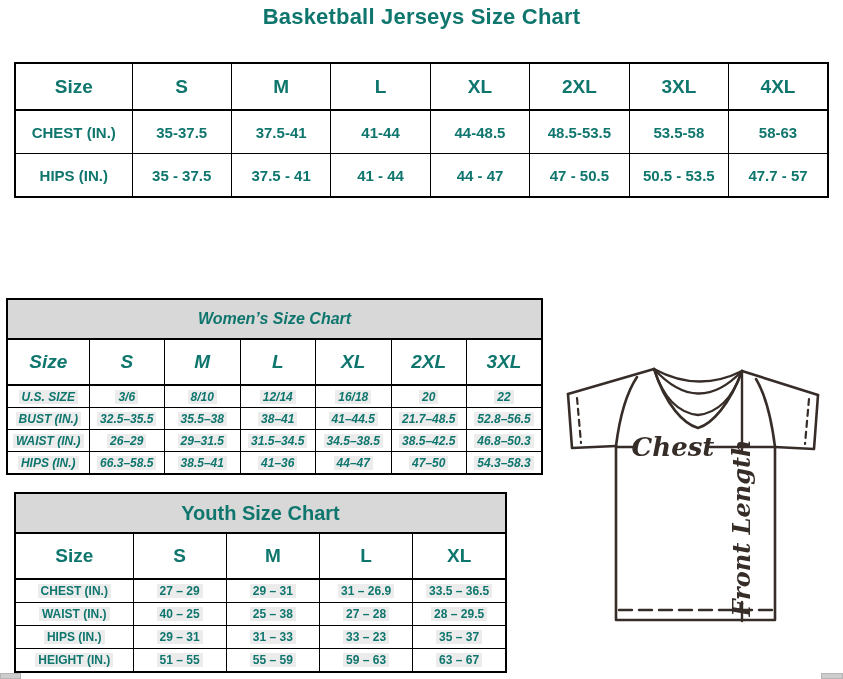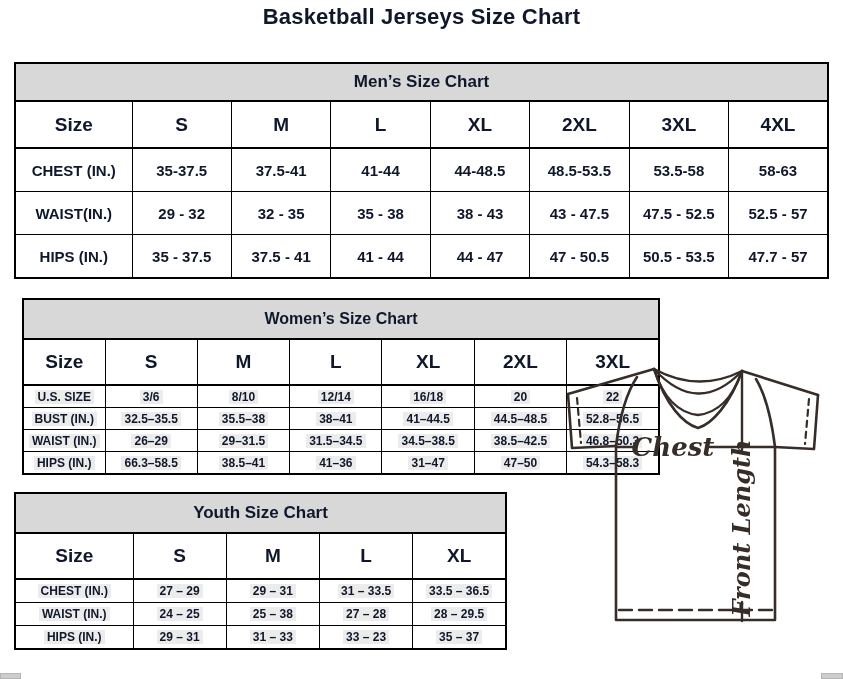--- a/index.html
+++ b/index.html
@@ -1,18 +1,18 @@
 <!DOCTYPE html>
 <html><head>
 <meta charset="utf-8">
 <style>
   html,body{margin:0;padding:0;background:#fff;}
   .canvas{
     position:relative;width:843px;height:679px;background:#ffffff;
-    font-family:"Liberation Sans",sans-serif;color:#0f172a;overflow:hidden;
+    font-family:"Liberation Sans",sans-serif;color:#0f766e;overflow:hidden;
   }
   .page-title{
     position:absolute;top:4px;left:0;width:100%;text-align:center;
     font-size:22px;font-weight:bold;margin:0;letter-spacing:.2px;
   }
   table.tbl{
     position:absolute;border-collapse:collapse;table-layout:fixed;
     border:2px solid #000;
   }
   table.tbl td{
@@ -20,27 +20,27 @@
     font-weight:bold;padding:0 2px;overflow:hidden;white-space:nowrap;
   }
   tr.section td{background:#d8d8d8;font-size:17px;border-bottom:2px solid #000;}
   tr.sizes td{font-size:19px;border-bottom:2px solid #000;margin-left:12px;}
   
   table.men{left:14px;top:62px;width:815px;}
   table.men tr.section td{height:36px;}
   table.men tr.sizes td{height:45px;}
   table.men tr.data td{height:42px;font-size:15px;}
   
-  table.women{left:22px;top:298px;width:638px;}
+  table.women{left:6px;top:298px;width:537px;font-style:italic;}
   table.women tr.section td{height:38px;font-size:16px;}
   table.women tr.sizes td{height:44px;}
   table.women tr.data td{height:21px;font-size:12px;}
   
   table.youth{left:14px;top:492px;width:493px;}
-  table.youth tr.section td{height:38px;font-size:17px;}
+  table.youth tr.section td{height:38px;font-size:20px;}
   table.youth tr.sizes td{height:44px;}
   table.youth tr.data td{height:22px;font-size:12px;}
   
   .hl{background:#ececec;padding:0 3px;text-align:right;}
   
   .jersey{position:absolute;left:556px;top:358px;}
   .jersey text{
     font-family:"DejaVu Serif",serif;font-style:italic;font-weight:bold;
     fill:#372d28;
   }
@@ -61,23 +61,20 @@
       <col style="width:117px">
         <col>
         <col>
         <col>
         <col>
         <col>
         <col>
         <col>
     </colgroup>
     <tbody>
-        <tr class="section">
-      <td colspan="8">Men’s Size Chart</td>
-    </tr>
     <tr class="sizes">
       <td>Size</td>
       <td>S</td>
       <td>M</td>
       <td>L</td>
       <td>XL</td>
       <td>2XL</td>
       <td>3XL</td>
       <td>4XL</td>
     </tr>
@@ -85,30 +82,20 @@
       <td>CHEST (IN.)</td>
       <td>35-37.5</td>
       <td>37.5-41</td>
       <td>41-44</td>
       <td>44-48.5</td>
       <td>48.5-53.5</td>
       <td>53.5-58</td>
       <td>58-63</td>
     </tr>
     <tr class="data">
-      <td>WAIST(IN.)</td>
-      <td>29 - 32</td>
-      <td>32 - 35</td>
-      <td>35 - 38</td>
-      <td>38 - 43</td>
-      <td>43 - 47.5</td>
-      <td>47.5 - 52.5</td>
-      <td>52.5 - 57</td>
-    </tr>
-    <tr class="data">
       <td>HIPS (IN.)</td>
       <td>35 - 37.5</td>
       <td>37.5 - 41</td>
       <td>41 - 44</td>
       <td>44 - 47</td>
       <td>47 - 50.5</td>
       <td>50.5 - 53.5</td>
       <td>47.7 - 57</td>
     </tr>
   </tbody>
@@ -145,38 +132,38 @@
       <td><span class="hl">16/18</span></td>
       <td><span class="hl">20</span></td>
       <td><span class="hl">22</span></td>
     </tr>
     <tr class="data">
       <td><span class="hl">BUST (IN.)</span></td>
       <td><span class="hl">32.5–35.5</span></td>
       <td><span class="hl">35.5–38</span></td>
       <td><span class="hl">38–41</span></td>
       <td><span class="hl">41–44.5</span></td>
-      <td><span class="hl">44.5–48.5</span></td>
+      <td><span class="hl">21.7–48.5</span></td>
       <td><span class="hl">52.8–56.5</span></td>
     </tr>
     <tr class="data">
       <td><span class="hl">WAIST (IN.)</span></td>
       <td><span class="hl">26–29</span></td>
       <td><span class="hl">29–31.5</span></td>
       <td><span class="hl">31.5–34.5</span></td>
       <td><span class="hl">34.5–38.5</span></td>
       <td><span class="hl">38.5–42.5</span></td>
       <td><span class="hl">46.8–50.3</span></td>
     </tr>
     <tr class="data">
       <td><span class="hl">HIPS (IN.)</span></td>
       <td><span class="hl">66.3–58.5</span></td>
       <td><span class="hl">38.5–41</span></td>
       <td><span class="hl">41–36</span></td>
-      <td><span class="hl">31–47</span></td>
+      <td><span class="hl">44–47</span></td>
       <td><span class="hl">47–50</span></td>
       <td><span class="hl">54.3–58.3</span></td>
     </tr>
   </tbody>
     </table>
 
   <table class="tbl youth">
     <colgroup>
       <col style="width:118px">
         <col>
@@ -192,37 +179,44 @@
       <td>Size</td>
       <td>S</td>
       <td>M</td>
       <td>L</td>
       <td>XL</td>
     </tr>
     <tr class="data">
       <td><span class="hl">CHEST (IN.)</span></td>
       <td><span class="hl">27 – 29</span></td>
       <td><span class="hl">29 – 31</span></td>
-      <td><span class="hl">31 – 33.5</span></td>
+      <td><span class="hl">31 – 26.9</span></td>
       <td><span class="hl">33.5 – 36.5</span></td>
     </tr>
     <tr class="data">
       <td><span class="hl">WAIST (IN.)</span></td>
-      <td><span class="hl">24 – 25</span></td>
+      <td><span class="hl">40 – 25</span></td>
       <td><span class="hl">25 – 38</span></td>
       <td><span class="hl">27 – 28</span></td>
       <td><span class="hl">28 – 29.5</span></td>
     </tr>
     <tr class="data">
       <td><span class="hl">HIPS (IN.)</span></td>
       <td><span class="hl">29 – 31</span></td>
       <td><span class="hl">31 – 33</span></td>
       <td><span class="hl">33 – 23</span></td>
       <td><span class="hl">35 – 37</span></td>
     </tr>
+    <tr class="data">
+      <td><span class="hl">HEIGHT (IN.)</span></td>
+      <td><span class="hl">51 – 55</span></td>
+      <td><span class="hl">55 – 59</span></td>
+      <td><span class="hl">59 – 63</span></td>
+      <td><span class="hl">63 – 67</span></td>
+    </tr>
   </tbody>
     </table>
 
   <svg class="jersey" width="285" height="275" viewBox="0 0 285 275" fill="none" stroke="#372d28" stroke-width="2.6" stroke-linejoin="round" stroke-linecap="round">
 
     <path d="M98,11 L12,36"></path>
     <path d="M186,13 L262,37"></path>
 
     <path d="M12,36 L16,90 L60,88"></path>
     <path d="M262,37 L258,91 L219,89"></path>

